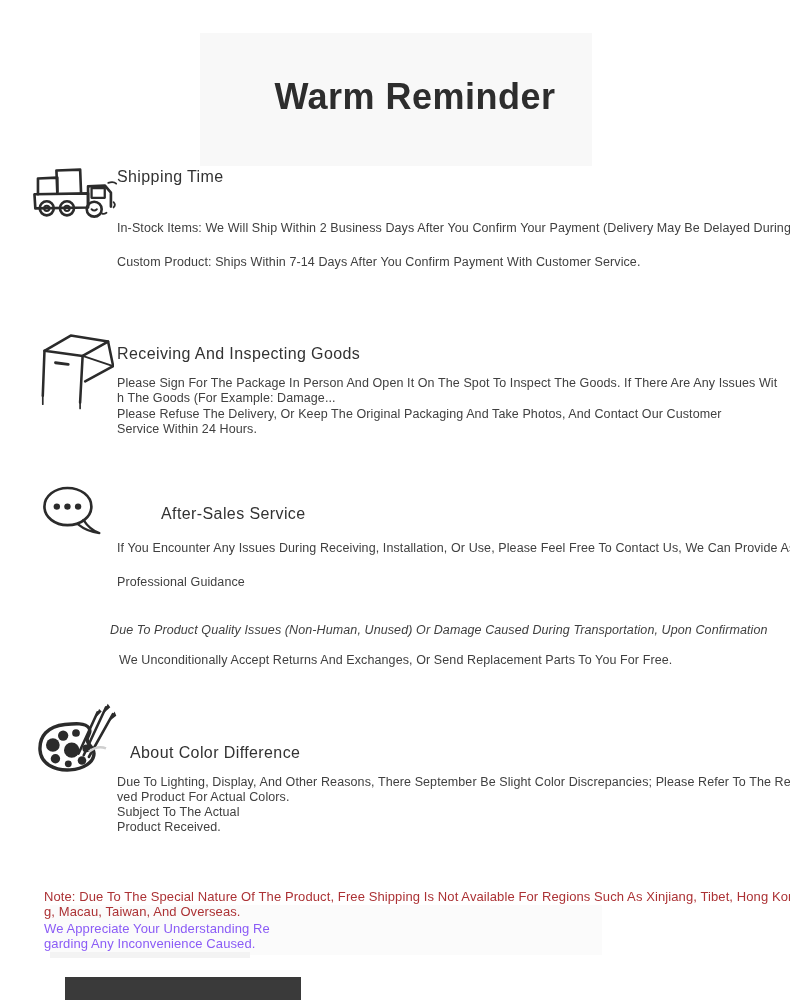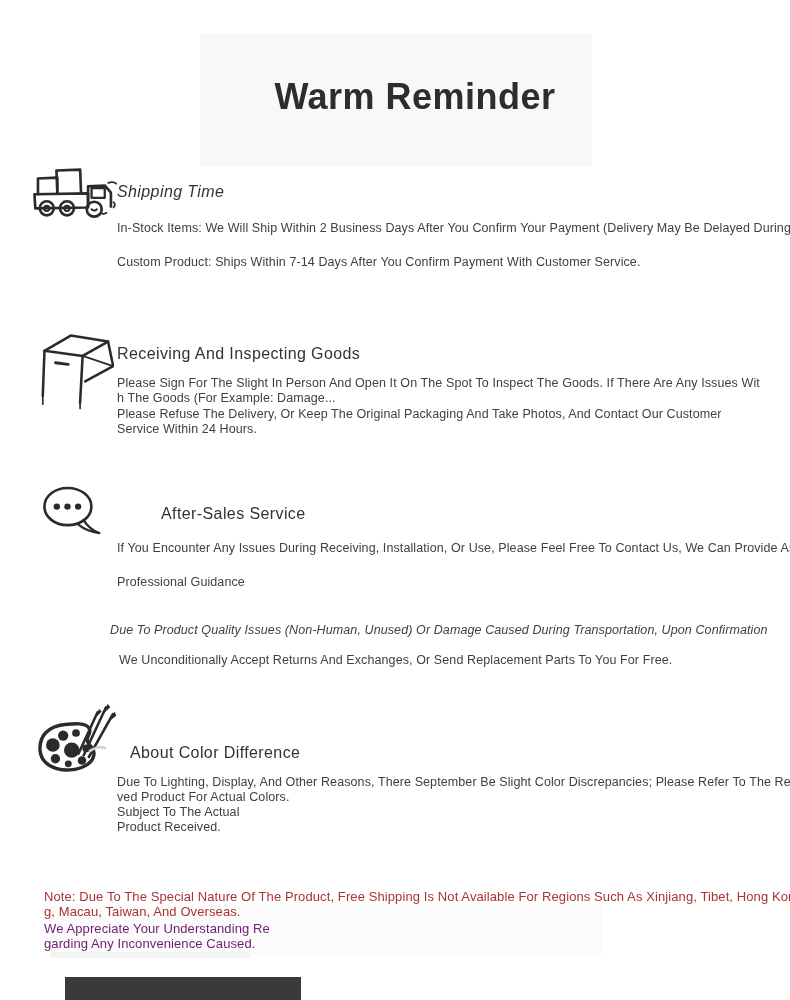--- a/index.html
+++ b/index.html
@@ -21,21 +21,21 @@
   }
   .para{
     position:absolute;left:117px;right:0;font-size:12.5px;line-height:15px;
     color:#404040;white-space:pre;overflow:hidden;letter-spacing:0.1px;
   }
   .note-para{
     position:absolute;left:44px;right:0;font-size:13px;line-height:15px;
     white-space:pre;overflow:hidden;letter-spacing:0.1px;
   }
   .note-red{color:#ac3235;}
-  .note-gray{color:#701a75;}
+  .note-gray{color:#8b5cf6;}
   .bottom-bar{position:absolute;left:65px;top:977px;width:236px;height:23px;background:#3a3a3a;}
   .strip{position:absolute;left:50px;top:952px;width:200px;height:6px;background:#f3f3f3;}
   .note-backdrop{position:absolute;left:50px;top:905px;width:552px;height:50px;background:#fbfbfb;}
 </style>
 </head>
 <body>
 
 <div class="backdrop" style="left:200px;top:33px;width:392px;height:133px;"></div>
 <div class="note-backdrop"></div>
 <div class="strip"></div>
@@ -53,38 +53,38 @@
     <circle cx="19" cy="55" r="3" stroke-width="2.4"></circle>
     <circle cx="42" cy="55" r="8"></circle>
     <circle cx="42" cy="55" r="3" stroke-width="2.4"></circle>
     <circle cx="73" cy="56" r="8.5"></circle>
     <path d="M70 56 q3 3 6 0" stroke-width="2.2"></path>
     <path d="M89 26 q6 -2 9 1" stroke-width="2"></path>
     <path d="M95 48 q3 3 0 6" stroke-width="2"></path>
     <path d="M87 60 q-3 2 -5 1" stroke-width="2"></path>
   </svg>
 </div>
-<div class="section-heading" style="top:183px;font-style:italic;">Shipping Time</div>
+<div class="section-heading" style="top:168px;">Shipping Time</div>
 <div class="para" style="top:221px;">In-Stock Items: We Will Ship Within 2 Business Days After You Confirm Your Payment (Delivery May Be Delayed During Holidays).</div>
 <div class="para" style="top:255px;">Custom Product: Ships Within 7-14 Days After You Confirm Payment With Customer Service.</div>
 
 <div class="icon" style="left:36px;top:327px;">
   <svg width="78" height="85" viewBox="0 0 92 98" fill="none" stroke="#2b2b2b" stroke-width="3" stroke-linecap="round" stroke-linejoin="round">
     <path d="M10 27 L41 9 L85 16 L55 33 Z"></path>
     <path d="M10 27 L8 80"></path>
     <path d="M55 33 L52 88"></path>
     <path d="M23 41 L38 43" stroke-width="3.4"></path>
     <path d="M85 16 L91 45 L58 63"></path>
     <path d="M55 33 L91 45" stroke-width="2.2"></path>
     <path d="M8 80 L8 90" stroke-width="2"></path>
     <path d="M52 88 L52 95" stroke-width="2"></path>
   </svg>
 </div>
 <div class="section-heading" style="top:345px;text-align:center;">Receiving And Inspecting Goods</div>
-<div class="para" style="top:376px;">Please Sign For The Slight In Person And Open It On The Spot To Inspect The Goods. If There Are Any Issues Wit
+<div class="para" style="top:376px;">Please Sign For The Package In Person And Open It On The Spot To Inspect The Goods. If There Are Any Issues Wit
 h The Goods (For Example: Damage...</div>
 <div class="para" style="top:407px;">Please Refuse The Delivery, Or Keep The Original Packaging And Take Photos, And Contact Our Customer
 Service Within 24 Hours.</div>
 
 <div class="icon" style="left:40px;top:483px;">
   <svg width="62" height="56" viewBox="0 0 70 62" fill="none" stroke="#2b2b2b" stroke-width="3" stroke-linecap="round" stroke-linejoin="round">
     <path d="M58 26 C58 38 46 47 31 47 C17 47 5 38 5 26 C5 14 17 5 31 5 C46 5 58 14 58 26 Z"></path>
     <path d="M49 41 Q56 52 67 56 Q53 54 43 46" stroke-width="2.6"></path>
     <circle cx="19" cy="26" r="3.6" fill="#2b2b2b" stroke="none"></circle>
     <circle cx="31" cy="26" r="3.6" fill="#2b2b2b" stroke="none"></circle>

